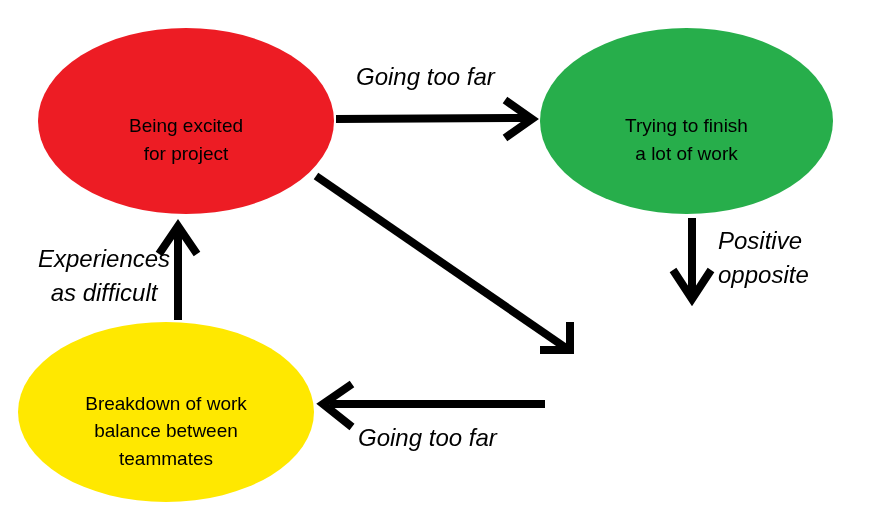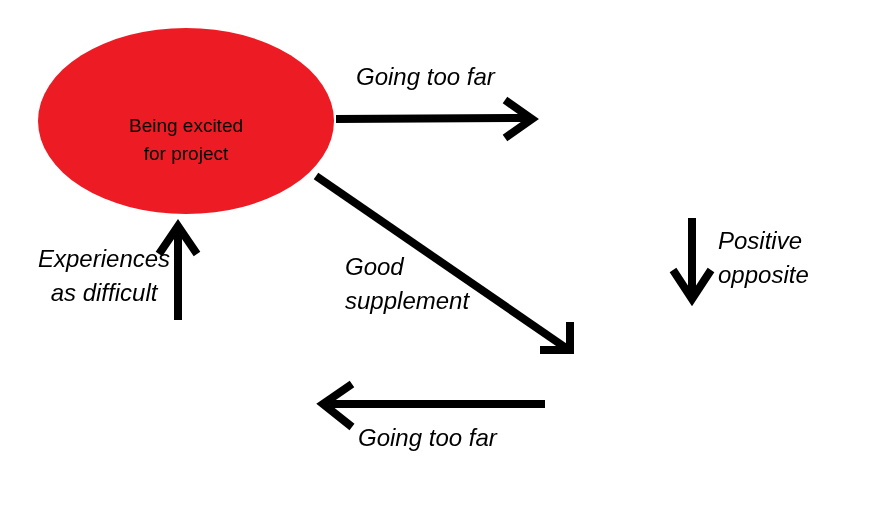--- a/index.html
+++ b/index.html
@@ -93,25 +93,32 @@
       <line x1="178" y1="320" x2="178" y2="233" stroke="#000000" stroke-width="8" stroke-linecap="butt"></line>
       <polyline points="159,254 178,226 197,254" fill="none" stroke="#000000" stroke-width="8" stroke-linejoin="miter" stroke-linecap="butt"></polyline>
     </g>
   </svg>
 
   <div class="node" id="node-excited">
     <span class="node-label">Being excited
 for project</span>
   </div>
 
+  <div class="node" id="node-trying">
+    <span class="node-label">Trying to finish
+a lot of work</span>
+  </div>
 
+  <div class="node" id="node-breakdown">
+    <span class="node-label">Breakdown of work
+balance between
+teammates</span>
+  </div>
 
 
   <div class="edge-label" id="label-top">Going too far</div>
   <div class="edge-label" id="label-right">Positive
 opposite</div>
-  <div class="edge-label" id="label-diagonal">Good
-supplement</div>
   <div class="edge-label" id="label-bottom">Going too far</div>
   <div class="edge-label" id="label-left">Experiences
 as difficult</div>
 
 </div>
 
 </body></html>

